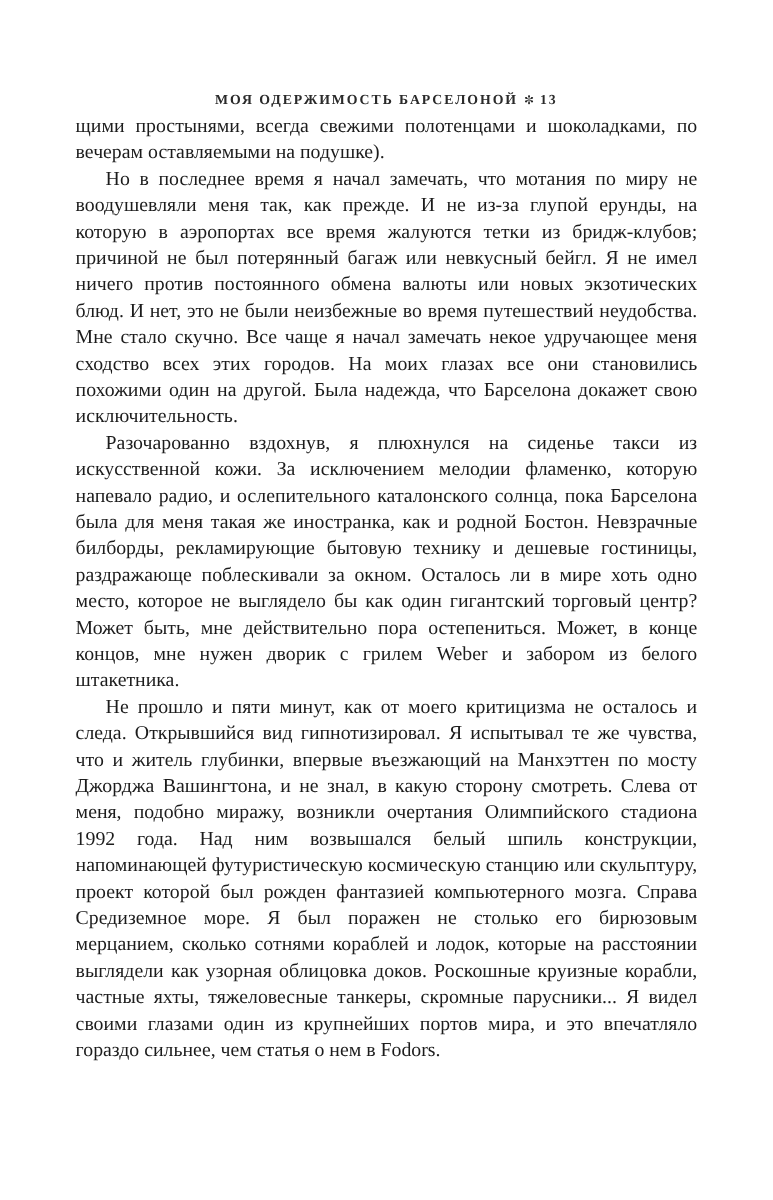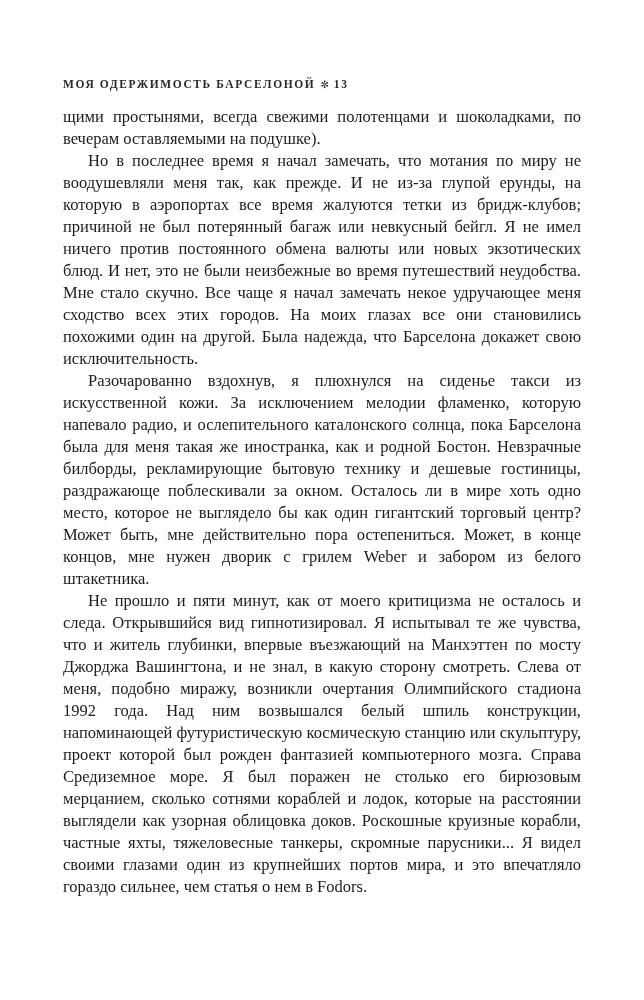--- a/index.html
+++ b/index.html
@@ -16,36 +16,36 @@
     overflow: hidden;
   }
   .page {
     position: absolute;
     left: 63px;
     top: 0;
     width: 518px;
   }
   .running-head {
     margin-top: 78px;
-    text-align: left;
+    text-align: center;
     font-size: 11.5px;
     font-weight: bold;
     letter-spacing: 1.6px;
     color: #2a2a2a;
     text-transform: uppercase;
     font-family: "Liberation Serif", serif;
   }
   .running-head .sep {
     margin: 0 5px;
     font-size: 10px;
     font-weight: normal;
     letter-spacing: 0;
   }
   .body-text {
-    margin-top: 16px;
+    margin-top: 4px;
   }
   .body-text p {
     margin: 0;
     font-size: 16.5px;
     line-height: 22px;
     text-align: justify;
     color: #1c1c1c;
   }
   .body-text p.indent {
     text-indent: 25px;

